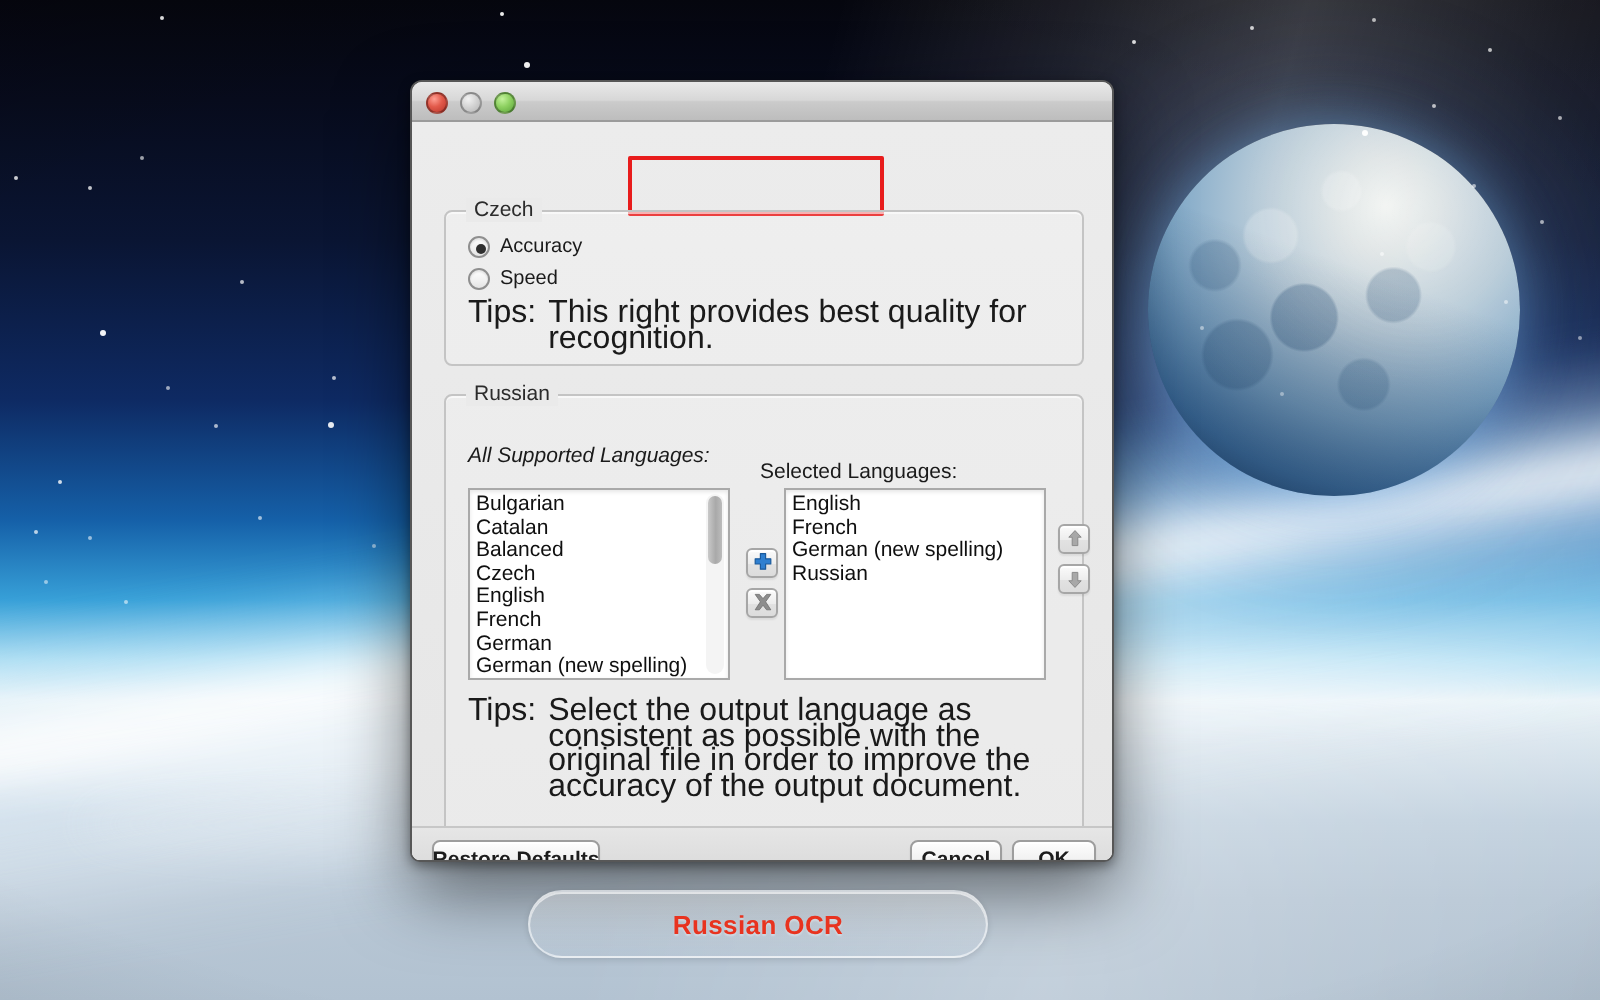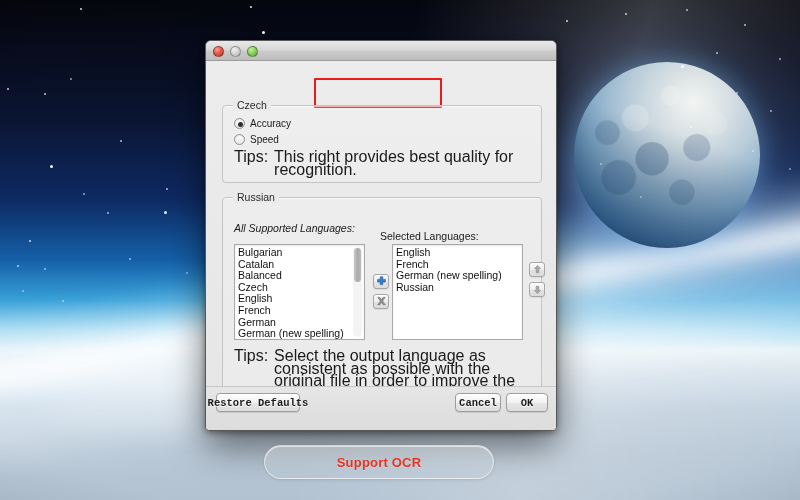--- a/index.html
+++ b/index.html
@@ -256,24 +256,23 @@
     border: 1px solid #a6a6a6;
     border-radius: 3px;
     background: linear-gradient(to bottom, #fbfbfb 0%, #ededed 52%, #e2e2e2 53%, #dcdcdc 100%);
     display: flex; align-items: center; justify-content: center;
     box-shadow: inset 0 1px 0 rgba(255,255,255,0.9), 0 1px 1px rgba(0,0,0,0.07);
   }
 
   
   .bottombar {
     position: absolute; left: 0; right: 0; bottom: 0;
-    height: 46px;
+    height: 19px;
     background: linear-gradient(to bottom, #e6e6e6 0%, #dcdcdc 100%);
     border-top: 1px solid #c7c7c7;
-    font-family: Liberation Mono, monospace;
   }
   .btn {
     position: absolute;
     height: 19px;
     border: 1px solid #9d9d9d;
     border-radius: 4px;
     background: linear-gradient(to bottom, #fdfdfd 0%, #f2f2f2 50%, #e6e6e6 51%, #dddddd 100%);
     font-size: 10.5px; color: #1d1d1d; font-weight: bold;
     display: flex; align-items: center; justify-content: center;
     text-shadow: 0 1px 0 rgba(255,255,255,0.85);
@@ -454,15 +453,15 @@
       <div class="bottombar">
         <div class="btn" style="left:10px; top:6px; width:84px;">Restore Defaults</div>
         <div class="btn" style="left:249px; top:6px; width:46px;">Cancel</div>
         <div class="btn" style="left:300px; top:6px; width:42px;">OK</div>
       </div>
 
     </div>
   </div>
 
   <div id="support-pill">
-    <span class="label" style="color: rgb(232, 51, 31);">Support OCR</span>
+    <span class="label" style="color: rgb(232, 51, 31);">Russian OCR</span>
   </div>
 </div>
 
 </body></html>

